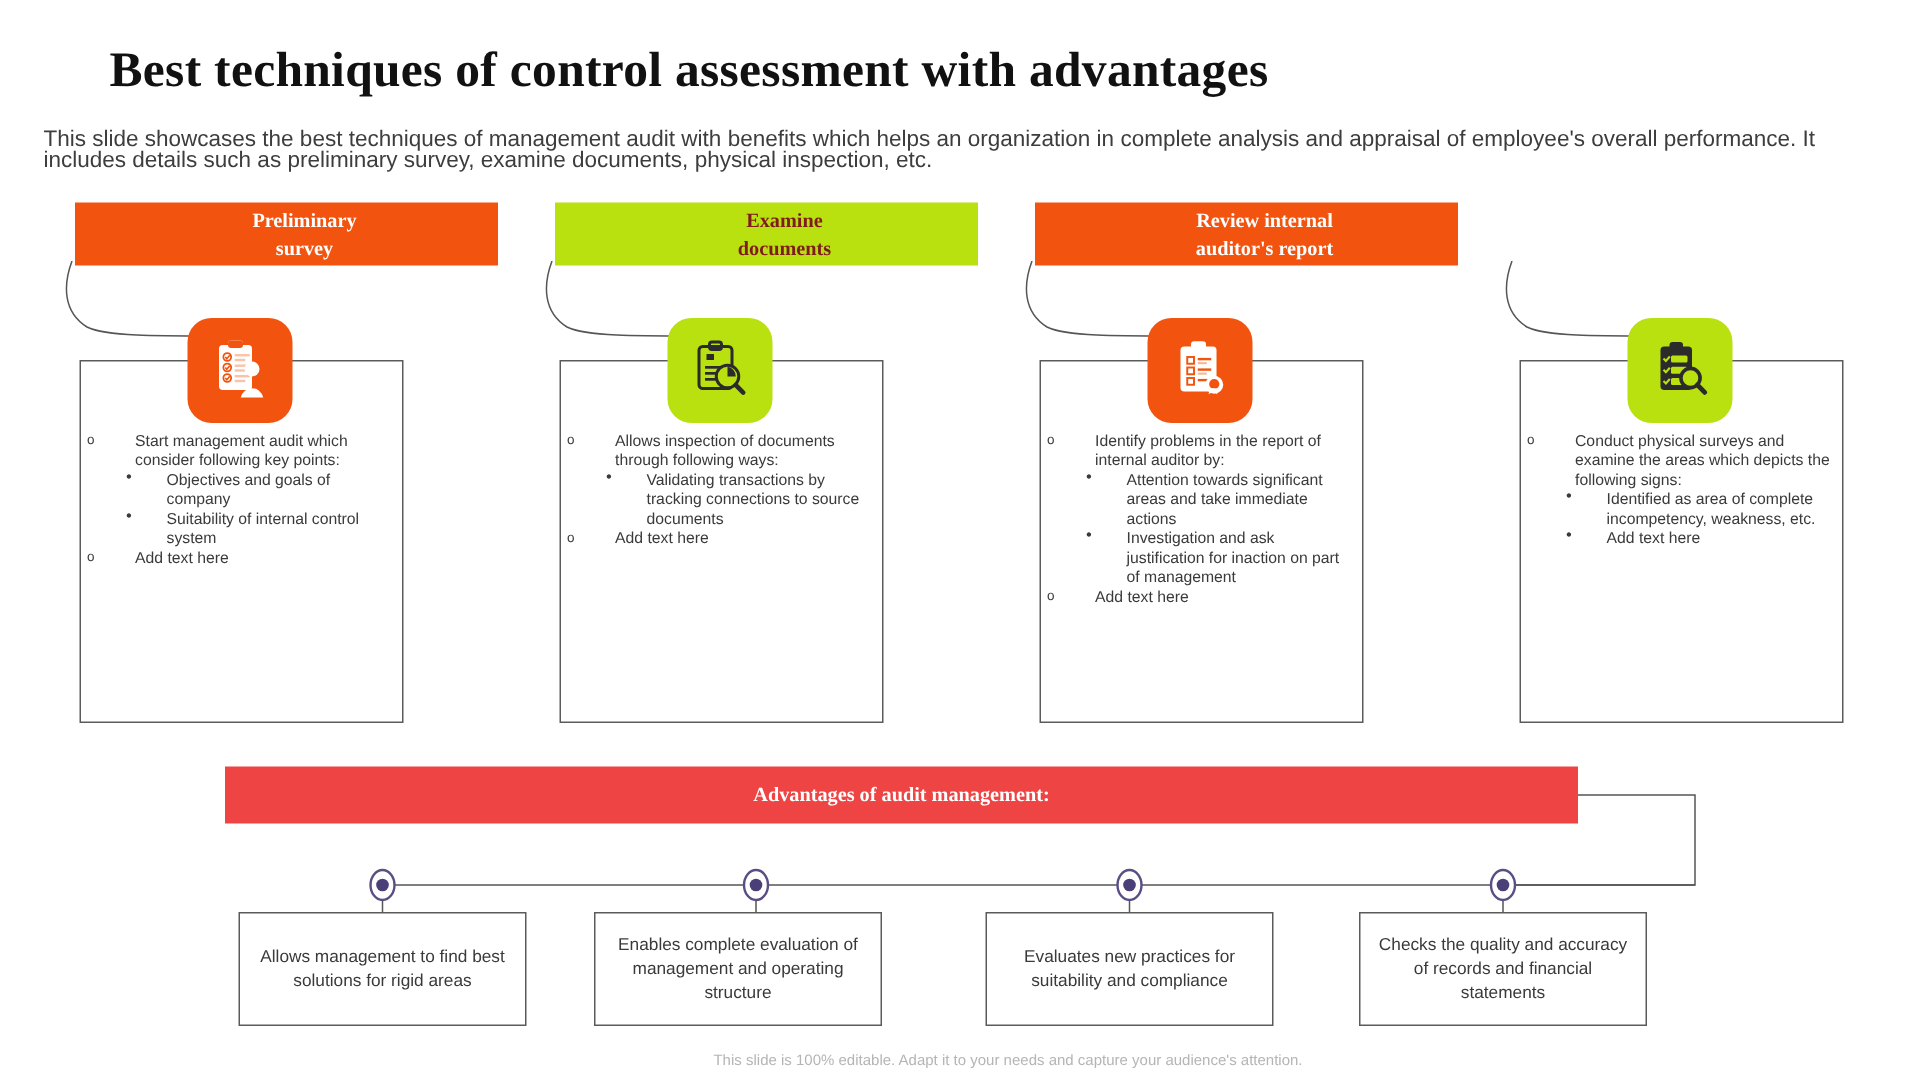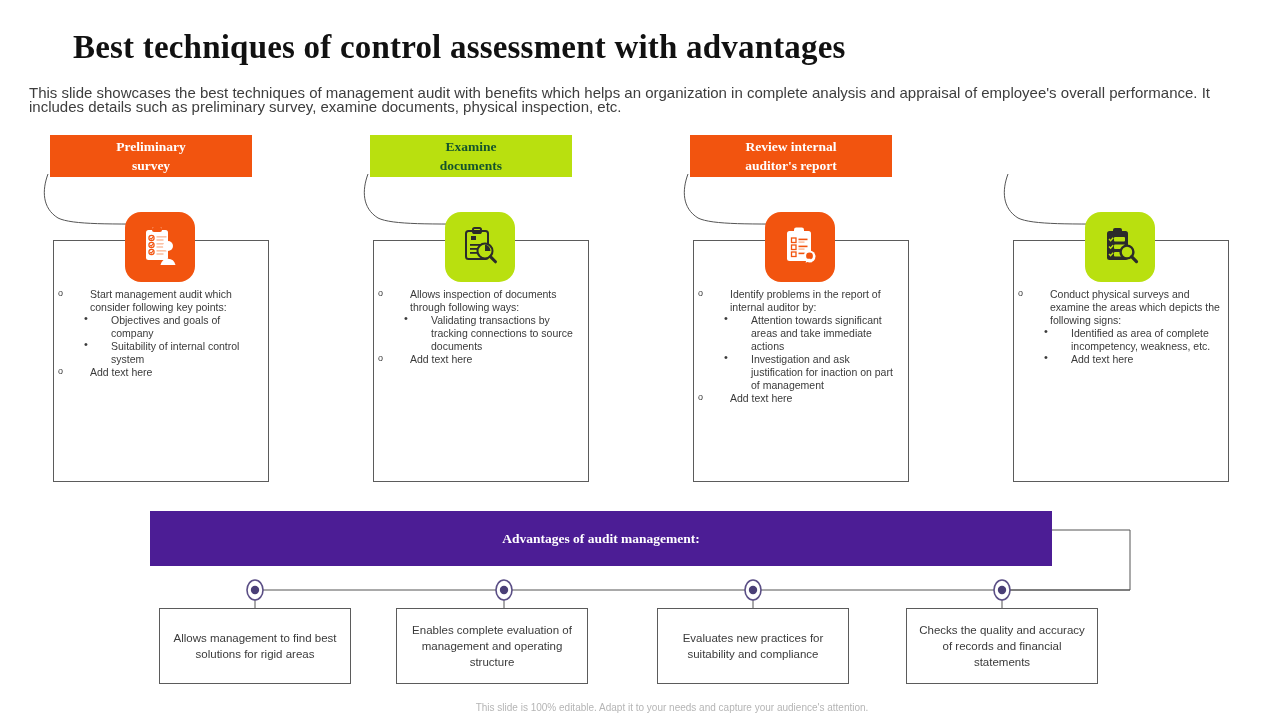--- a/index.html
+++ b/index.html
@@ -43,31 +43,32 @@
   .column {
     position: absolute;
     top: 130px;
     width: 290px;
     height: 360px;
   }
   .col-header {
     position: absolute;
     left: 10px;
     top: 5px;
-    width: 202px;
+    width: 258px;
     height: 42px;
     display: flex;
     flex-direction: column;
     align-items: center;
     justify-content: center;
     font-family: "Liberation Serif", serif;
     font-weight: bold;
     font-size: 13.5px;
     line-height: 19px;
     text-align: center;
+    padding-left: 24px;
   }
   .col-header .hl { display:block; }
 
   .curve {
     position: absolute;
     left: 2px;
     top: 44px;
     width: 130px;
     height: 52px;
     pointer-events: none;
@@ -131,22 +132,22 @@
     font-size: 11px;
     color: #3a3a3a;
   }
 
   
   #banner {
     position: absolute;
     left: 150px;
     top: 511px;
     width: 902px;
-    height: 55px;
-    background: #4c1d95;
+    height: 38px;
+    background: #ef4444;
     display: flex;
     align-items: center;
     justify-content: center;
     color: #ffffff;
     font-family: "Liberation Serif", serif;
     font-weight: bold;
     font-size: 13.5px;
   }
 
   
@@ -226,21 +227,21 @@
   </div>
   <div class="bullets">
     <div class="lvl1">Start management audit which consider following key points:</div>
     <div class="lvl2">Objectives and goals of company</div>
     <div class="lvl2">Suitability of internal control system</div>
     <div class="lvl1">Add text here</div>
   </div>
 </div>
 
 <div class="column" style="left:360px;">
-  <div class="col-header" style="background:#B9E00F;color:#14532d;">
+  <div class="col-header" style="background:#B9E00F;color:#7f1d1d;">
     <span class="hl">Examine</span>
     <span class="hl">documents</span>
   </div>
   <svg class="curve" viewBox="0 0 130 52">
     <path d="M6,0 C0,16 0,34 16,44 C30,51 70,50 128,50" fill="none" stroke="#555" stroke-width="1"></path>
   </svg>
   <div class="col-body"></div>
   <div class="icon-tile" style="background:#B9E00F;">
     <svg width="44" height="44" viewBox="0 0 44 44">
       <rect x="8" y="6" width="22" height="28" rx="2.5" fill="none" stroke="#2B2B2B" stroke-width="2"></rect>

